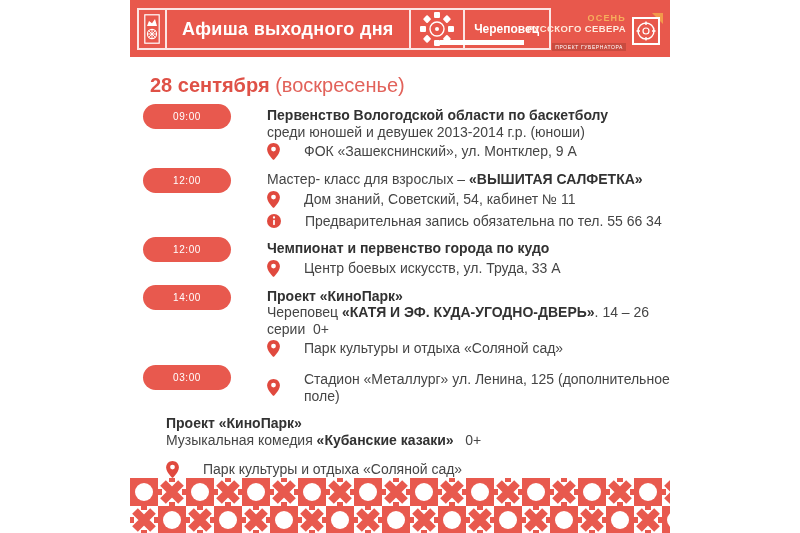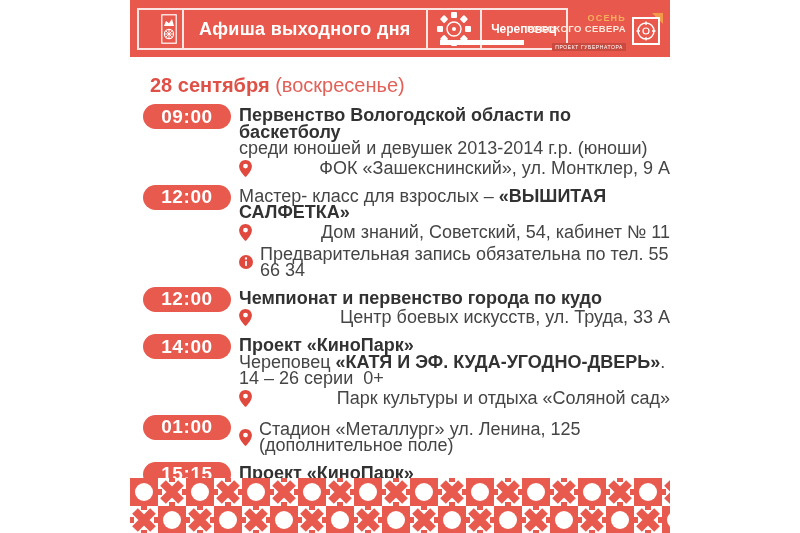--- a/index.html
+++ b/index.html
@@ -4,21 +4,21 @@
 <style>
   * { margin:0; padding:0; box-sizing:border-box; }
   html,body { background:#ffffff; }
   body { font-family:"Liberation Sans","DejaVu Sans",sans-serif; }
   .page { position:relative; width:800px; height:533px; background:#fff; overflow:hidden; }
   .content { position:absolute; left:130px; top:0; width:540px; height:533px; }
 
   
   .banner { position:relative; width:540px; height:57px; background:#E8584C; }
   .banner-frame { position:absolute; left:7px; top:8px; height:42px; display:flex; align-items:stretch;
-                  border:2px solid rgba(255,255,255,.85);padding-left:17px; }
+                  border:2px solid rgba(255,255,255,.85); }
   .bf-sec { display:flex; align-items:center; justify-content:center; }
   .bf-sec + .bf-sec { border-left:2px solid rgba(255,255,255,.85); }
   .bf-emblem { width:26px; }
   .bf-title { padding:0 15px; font-size:18px; font-weight:700; color:#fff; letter-spacing:.3px; white-space:nowrap; }
   .bf-gear { width:54px; }
   .bf-city { width:86px; font-size:12px; font-weight:700; color:#fff; }
 
   .festival { position:absolute; right:6px; top:11px; display:flex; align-items:center; }
   .fest-bar { width:84px; height:5px; background:#fff; margin-top:21px; }
   .fest-text { text-align:right; margin:3px 4px 0 3px; }
@@ -28,26 +28,26 @@
 
   
   .date-heading { margin:17px 0 10px 20px; font-size:20px; }
   .date-bold { font-weight:700; color:#DF5147; }
   .date-weekday { font-weight:400; color:#E2625A; }
 
   
   .events { }
   .event { display:flex; align-items:flex-start; margin-bottom:11px; }
   .pill { flex-shrink:0; width:88px; height:25px; margin-left:13px; margin-top:-3px;
-          border-radius:13px; background:#E8594E; color:#fff; font-weight:700; font-size:19px;
+          border-radius:13px; background:#E8594E; color:#fff; font-weight:400; font-size:10px;
           letter-spacing:.6px; display:flex; align-items:center; justify-content:center; }
   .etext { margin-left:8px; width:438px; }
-  .line { font-size:18px; line-height:16.5px; color:#454545; }
+  .line { font-size:14px; line-height:16.5px; color:#454545;margin-left:28px; }
   .t-bold, .b { font-weight:700; color:#323232; }
-  .iconrow { display:flex; align-items:center; gap:7px; margin-top:3px;justify-content:space-between; }
+  .iconrow { display:flex; align-items:center; gap:24px; margin-top:3px; }
   .iconrow .ic { flex-shrink:0; display:flex; align-items:center; }
   .note-row { margin-top:5px; }
   .loc-extra { margin-top:13px; }
 
   
   .ornament { position:absolute; left:0; bottom:0; width:540px; height:55px; line-height:0; }
 </style>
 </head>
 <body>
 
@@ -184,36 +184,35 @@
                   <path d="M12 0C5.4 0 0 5.4 0 12c0 9 12 20 12 20s12-11 12-20C24 5.4 18.6 0 12 0z" fill="#E0493E"></path>
                   <circle cx="12" cy="11.5" r="4.5" fill="#fff"></circle>
                 </svg>
             </span>
             <span>Парк культуры и отдыха «Соляной сад»</span>
           </div>
         </div>
       </div>
 
       <div class="event">
-        <div class="pill">01:00</div>
+        <div class="pill">03:00</div>
         <div class="etext">
           <div class="line iconrow">
             <span class="ic">
               <svg width="13" height="17" viewBox="0 0 24 32">
                   <path d="M12 0C5.4 0 0 5.4 0 12c0 9 12 20 12 20s12-11 12-20C24 5.4 18.6 0 12 0z" fill="#E0493E"></path>
                   <circle cx="12" cy="11.5" r="4.5" fill="#fff"></circle>
                 </svg>
             </span>
             <span>Стадион «Металлург» ул. Ленина, 125 (дополнительное поле)</span>
           </div>
         </div>
       </div>
 
       <div class="event">
-        <div class="pill">15:15</div>
         <div class="etext">
           <div class="line t-bold">Проект «КиноПарк»</div>
           <div class="line"><span>Музыкальная комедия </span><span class="b">«Кубанские казаки»</span><span>&nbsp;&nbsp; 0+</span></div>
           <div class="line iconrow loc-extra">
             <span class="ic">
               <svg width="13" height="17" viewBox="0 0 24 32">
                   <path d="M12 0C5.4 0 0 5.4 0 12c0 9 12 20 12 20s12-11 12-20C24 5.4 18.6 0 12 0z" fill="#E0493E"></path>
                   <circle cx="12" cy="11.5" r="4.5" fill="#fff"></circle>
                 </svg>
             </span>

